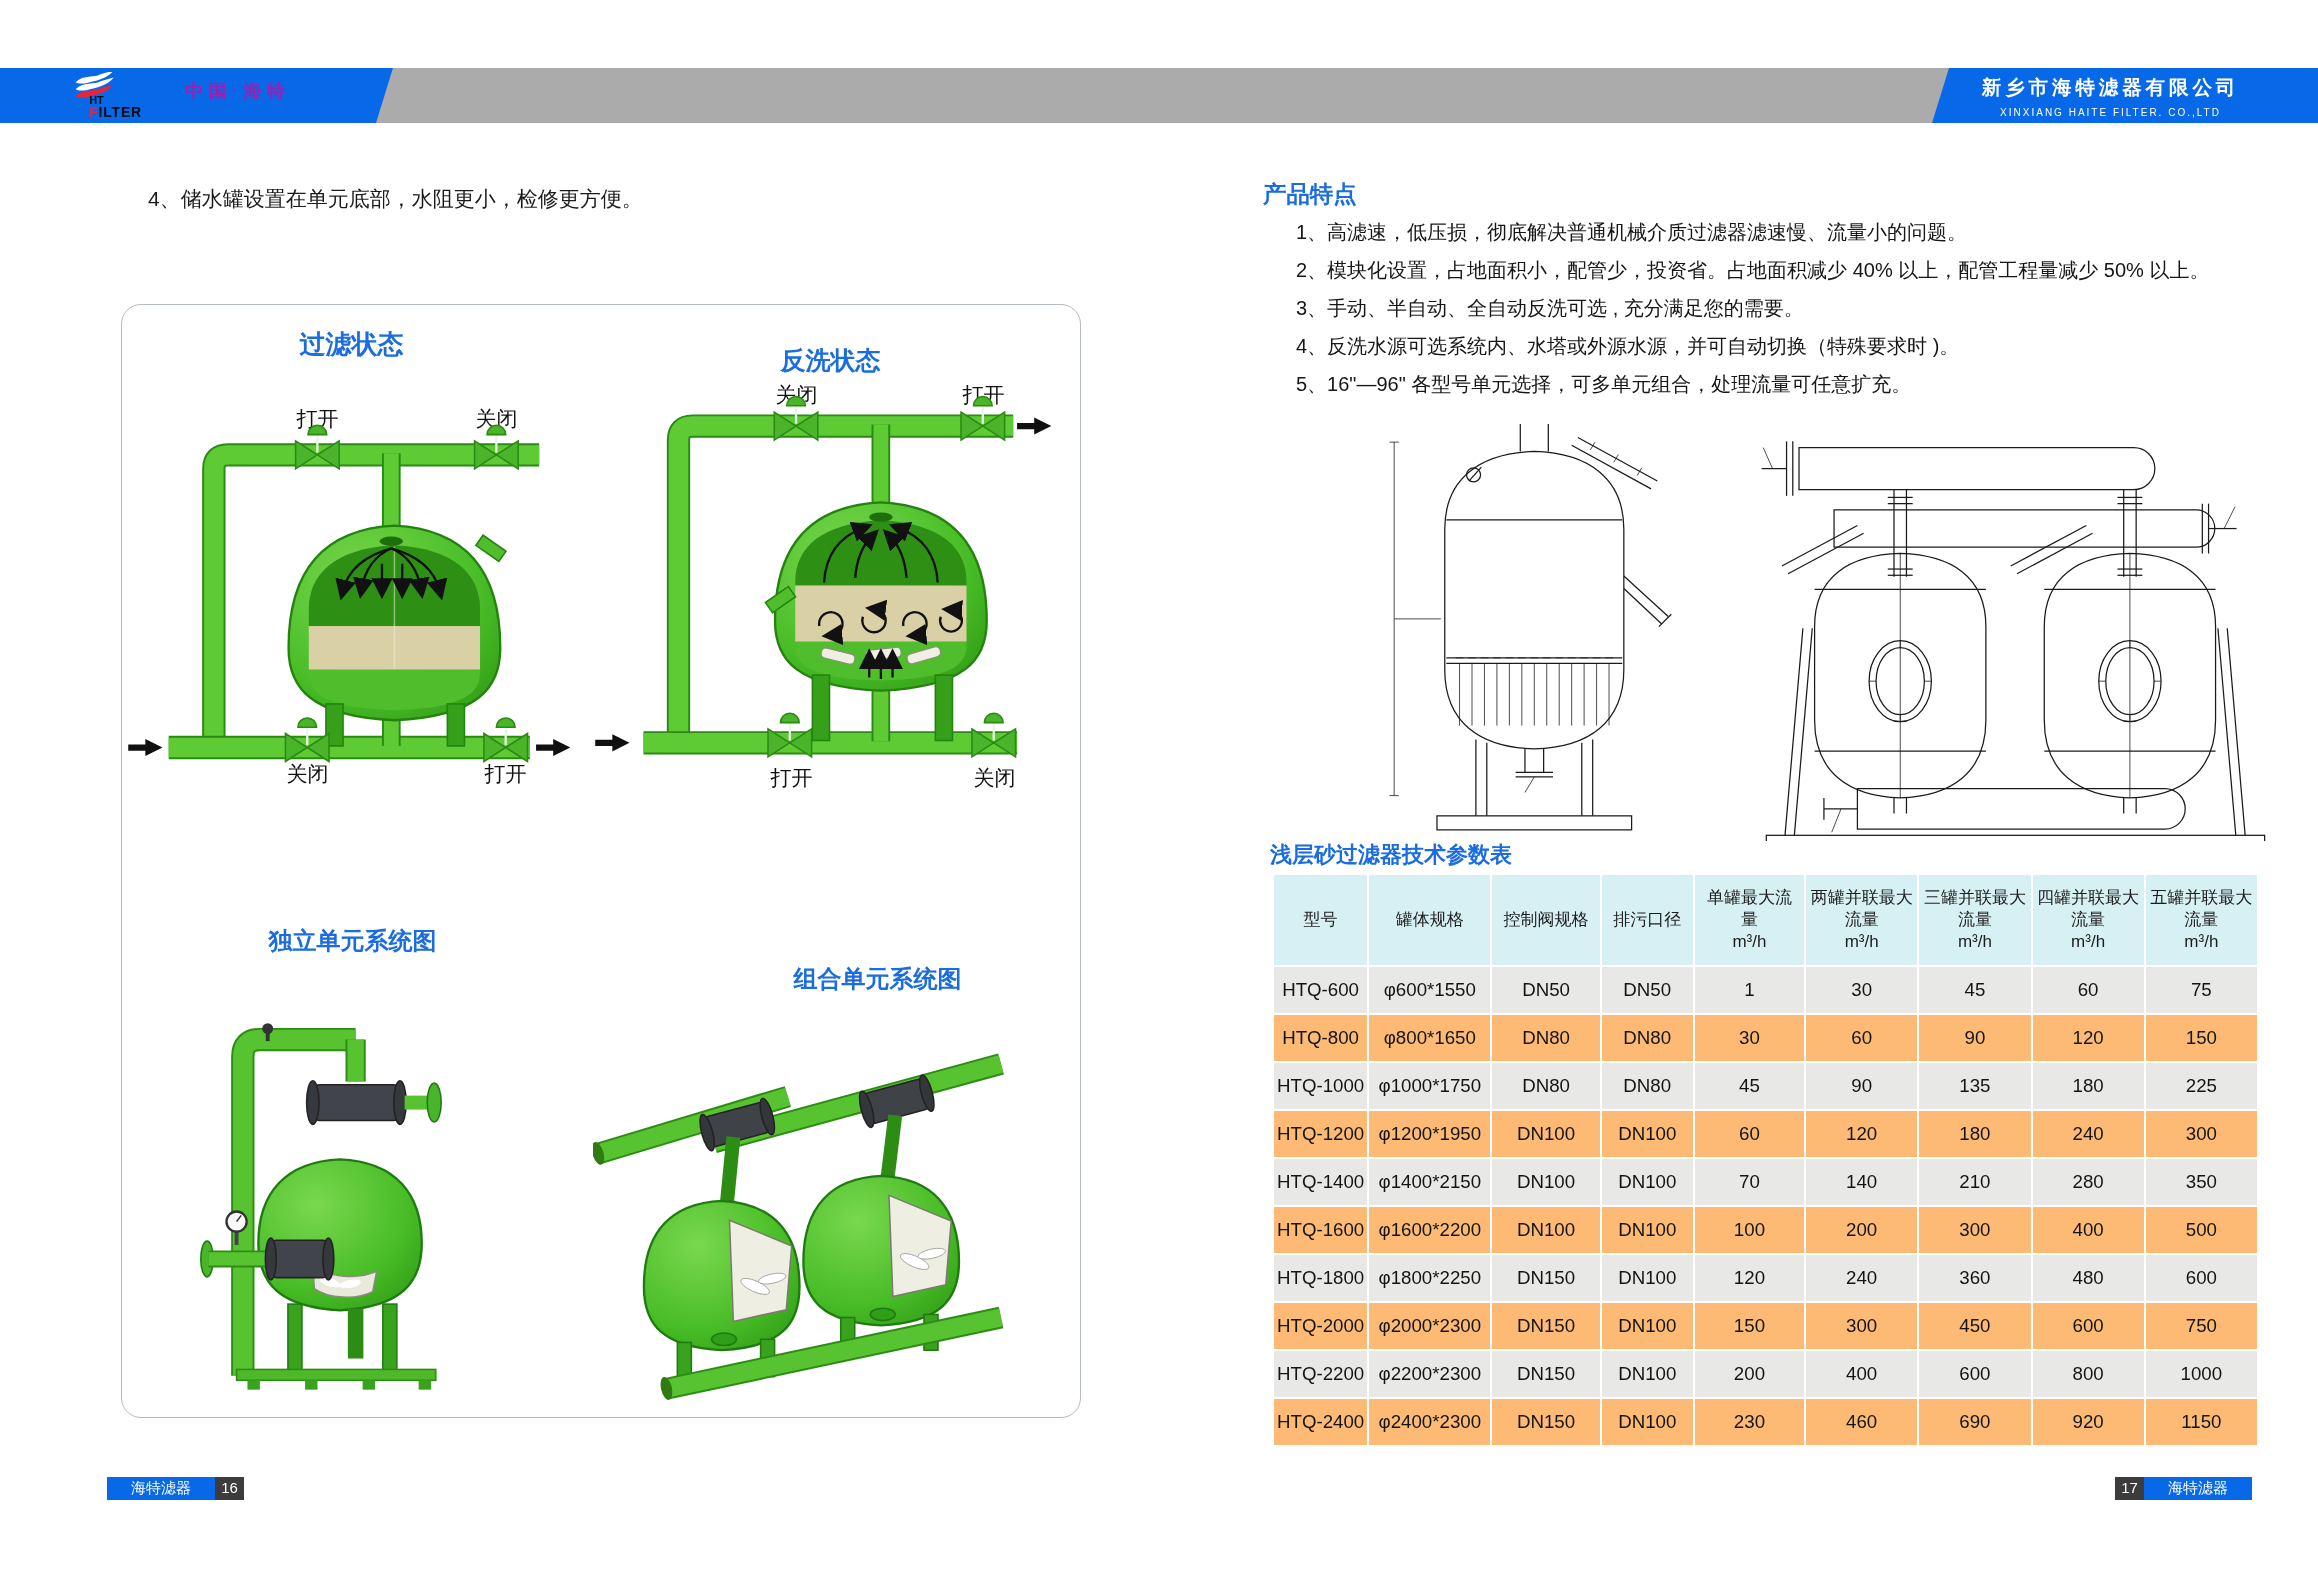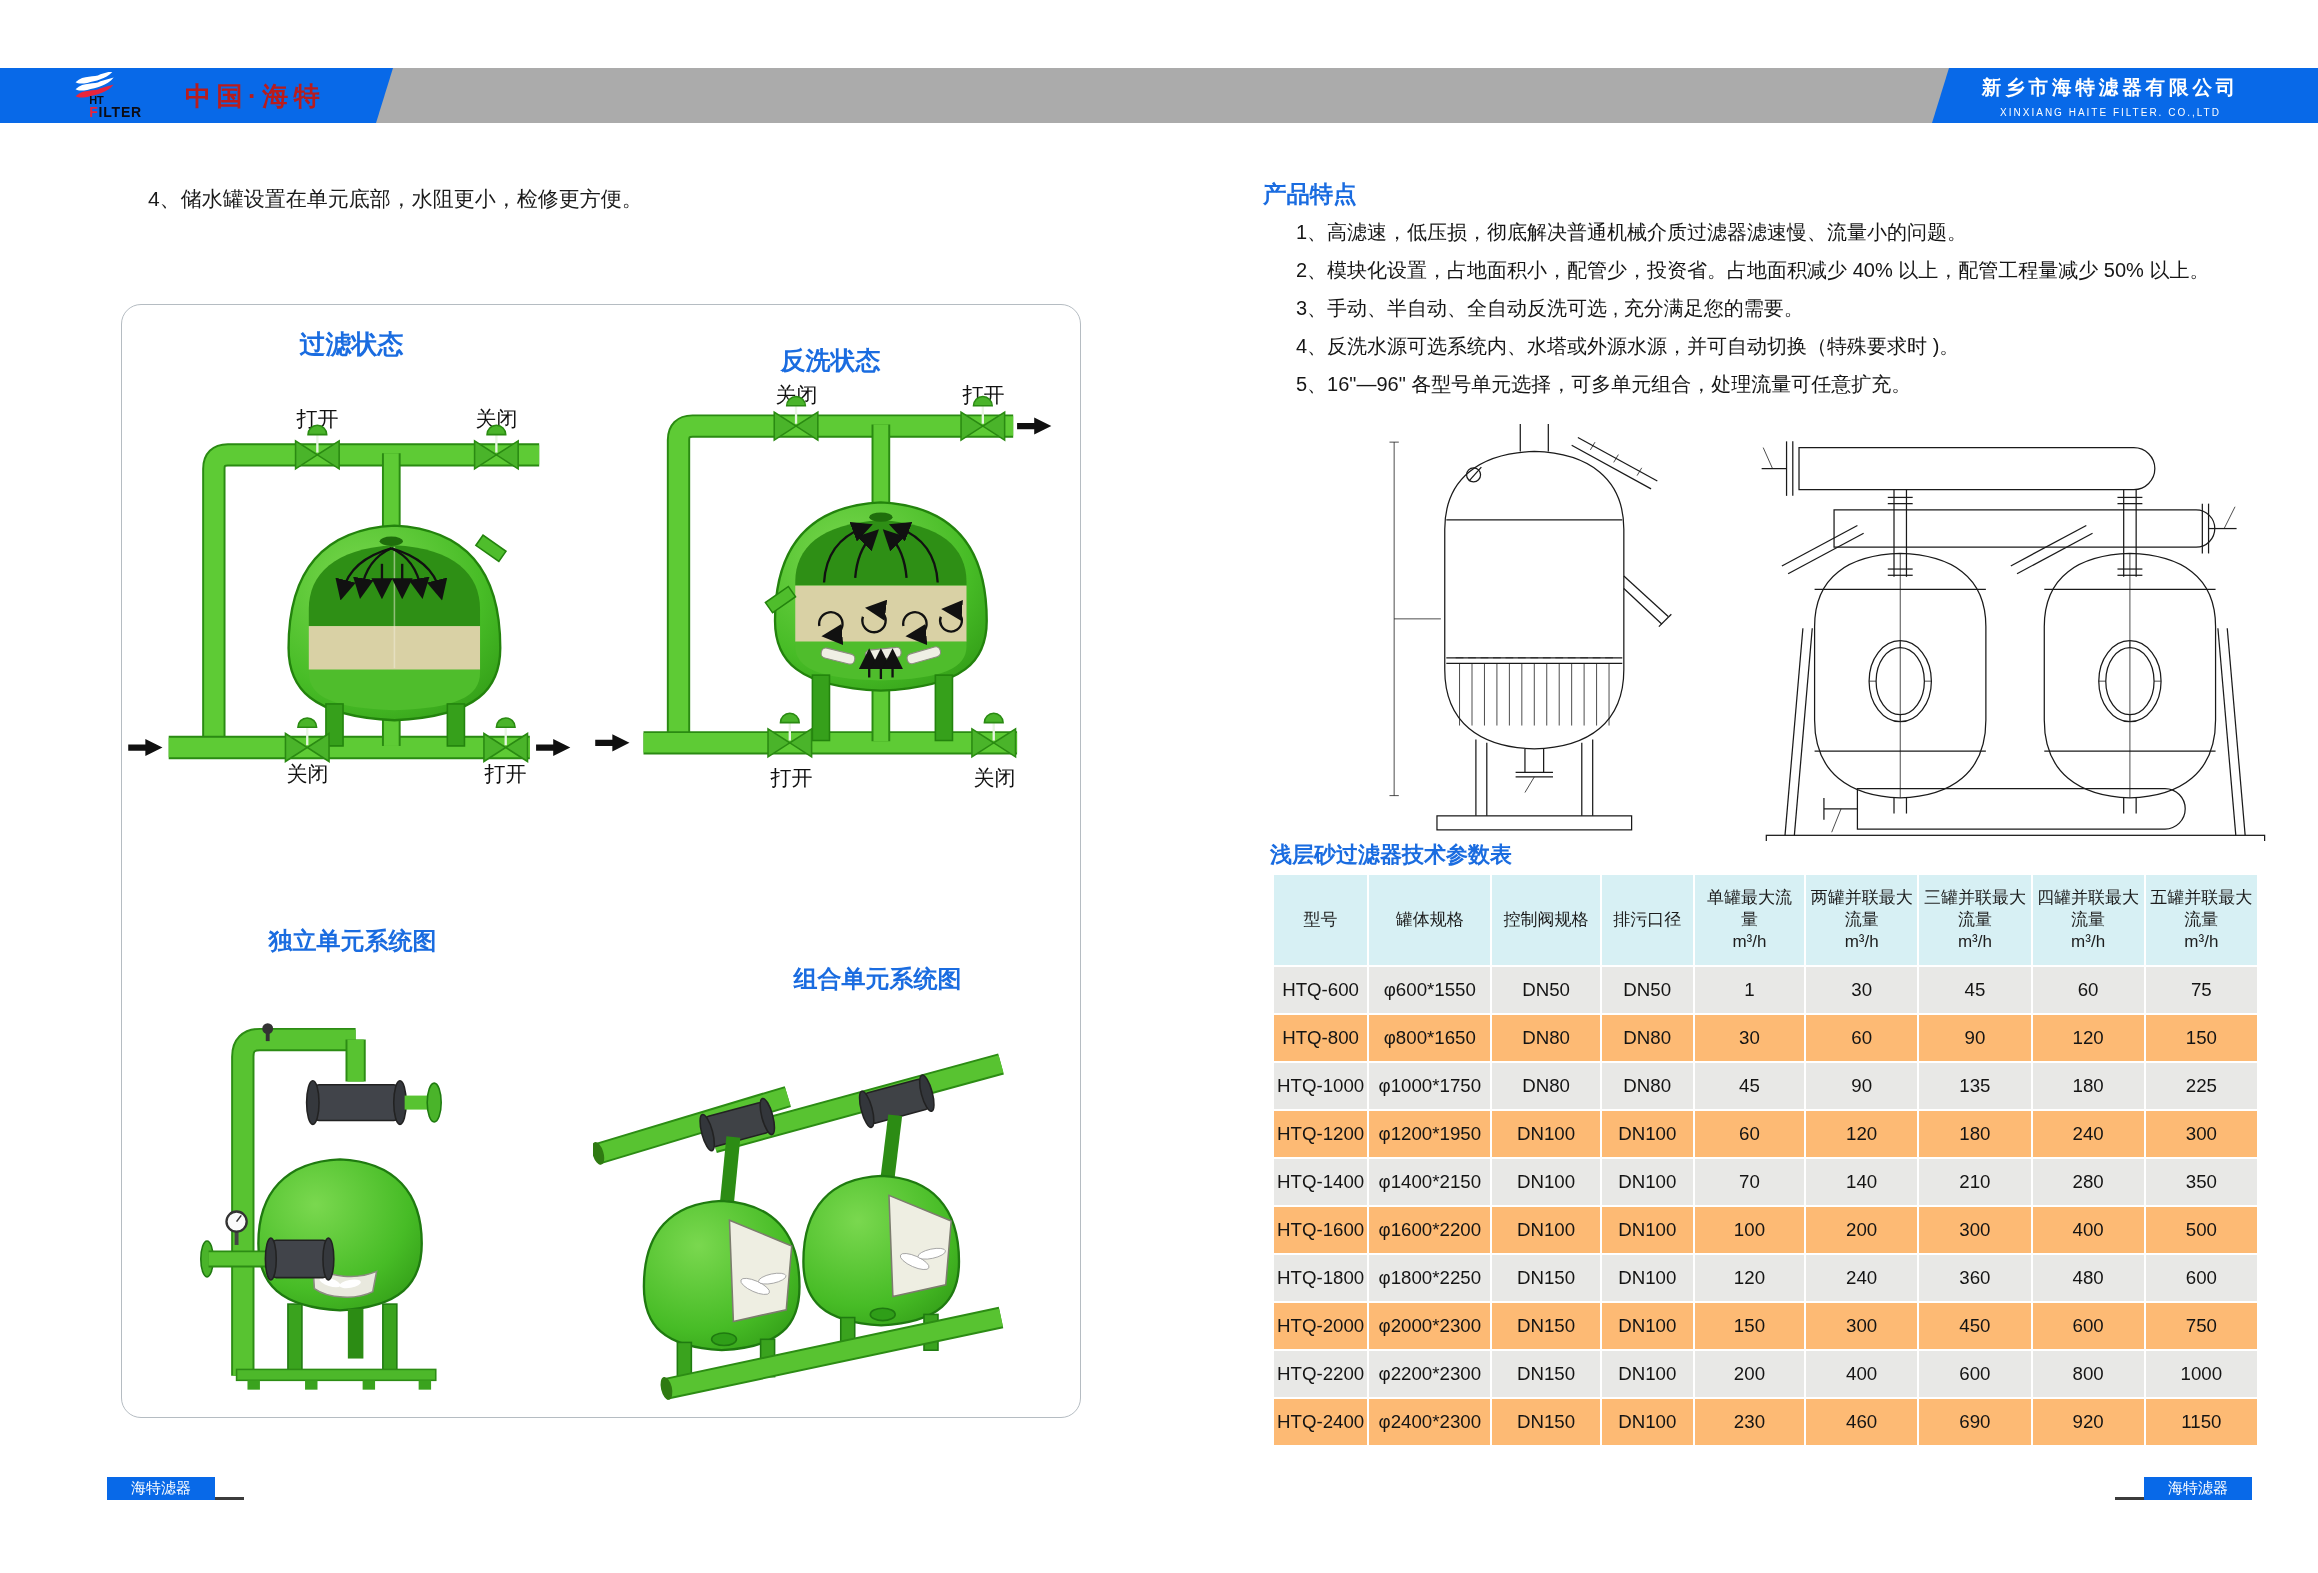--- a/index.html
+++ b/index.html
@@ -10,21 +10,21 @@
   
   .band-gray{left:0;top:68px;width:2319px;height:55px;background:#ababab;}
   .band-blue-left{left:0;top:68px;width:393px;height:55px;background:#0869e8;
       clip-path:polygon(0 0,100% 0,calc(100% - 17px) 100%,0 100%);}
   .band-blue-right{left:1918px;top:68px;width:401px;height:55px;background:#0869e8;
       clip-path:polygon(31px 0,100% 0,100% 100%,14px 100%);}
   .logo-waves{left:73px;top:72px;}
   .logo-ht{left:69px;top:95px;width:55px;text-align:center;font-size:11px;font-weight:700;color:#0c0c14;line-height:11.7px;}
   .logo-filter{left:78px;top:107px;width:64px;text-align:right;font-size:14px;font-weight:700;color:#0c0c14;letter-spacing:0.8px;line-height:11.7px;}
   .logo-filter::first-letter{color:#e8243c;}
-  .brand-cn{left:185px;top:79px;font-size:26px;font-weight:700;color:#b91c1c;letter-spacing:5.5px;}
+  .brand-cn{left:185px;top:79px;font-size:18px;font-weight:700;color:#a21caf;letter-spacing:5.5px;}
   .hdr-right{left:1939px;top:74px;width:343px;text-align:center;color:#ffffff;}
   .hdr-right .cn{font-size:19.5px;font-weight:700;letter-spacing:3.9px;}
   .hdr-right .en{font-size:10px;letter-spacing:2px;margin-top:5.5px;font-weight:500;}
 
   
   .intro{left:148px;top:185px;font-size:21px;color:#1a1a1a;}
   .diagram-box{left:121px;top:304px;width:958px;height:1112px;border:1.6px solid #b5bcc2;border-radius:20px;}
   .diag-title{font-size:26px;font-weight:700;color:#1a6ce0;text-align:center;width:187px;}
   .valve-label{font-size:21px;color:#111;width:65px;text-align:center;font-weight:500;}
   .sys-title{font-size:24px;font-weight:700;color:#1a6ce0;text-align:center;width:203px;}
@@ -38,21 +38,21 @@
   .ptable{position:absolute;left:1272px;top:873px;width:987px;border-collapse:separate;border-spacing:2.3px;table-layout:fixed;}
   .ptable th{background:#d7f0f4;height:90px;font-size:17px;font-weight:400;color:#1d1d1d;
              text-align:center;vertical-align:middle;line-height:1.3;padding:0 3.9px;}
   .ptable td{height:46px;font-size:18.7px;color:#141414;text-align:center;vertical-align:middle;padding:0 1.6px;}
   tr.lt td{background:#e8e8e6;}
   tr.dk td{background:#fdba74;}
 
   
   .pgfoot{top:1477px;height:22.6px;display:flex;font-size:15px;line-height:22.6px;}
   .fblue{background:#0869e8;color:#fff;padding:0 24px;}
-  .fdark{background:#3c3c3c;color:#fff;padding:0 6.2px;font-weight:700;margin-top:20px;}
+  .fdark{background:#3c3c3c;color:#fff;padding:0 6.2px;font-weight:400;}
 
   
   .po{stroke:#2a8a12;stroke-width:30;fill:none;}
   .pi{stroke:#5ecb35;stroke-width:25;fill:none;}
   .po2{stroke:#2a8a12;stroke-width:24;fill:none;}
   .pi2{stroke:#5ecb35;stroke-width:19;fill:none;}
   .flow{stroke:#111;stroke-width:3;fill:none;}
   .tl{stroke:#1a1a1a;stroke-width:1.6;fill:none;}
   .tlt{stroke:#1a1a1a;stroke-width:1;fill:none;}
 </style>

